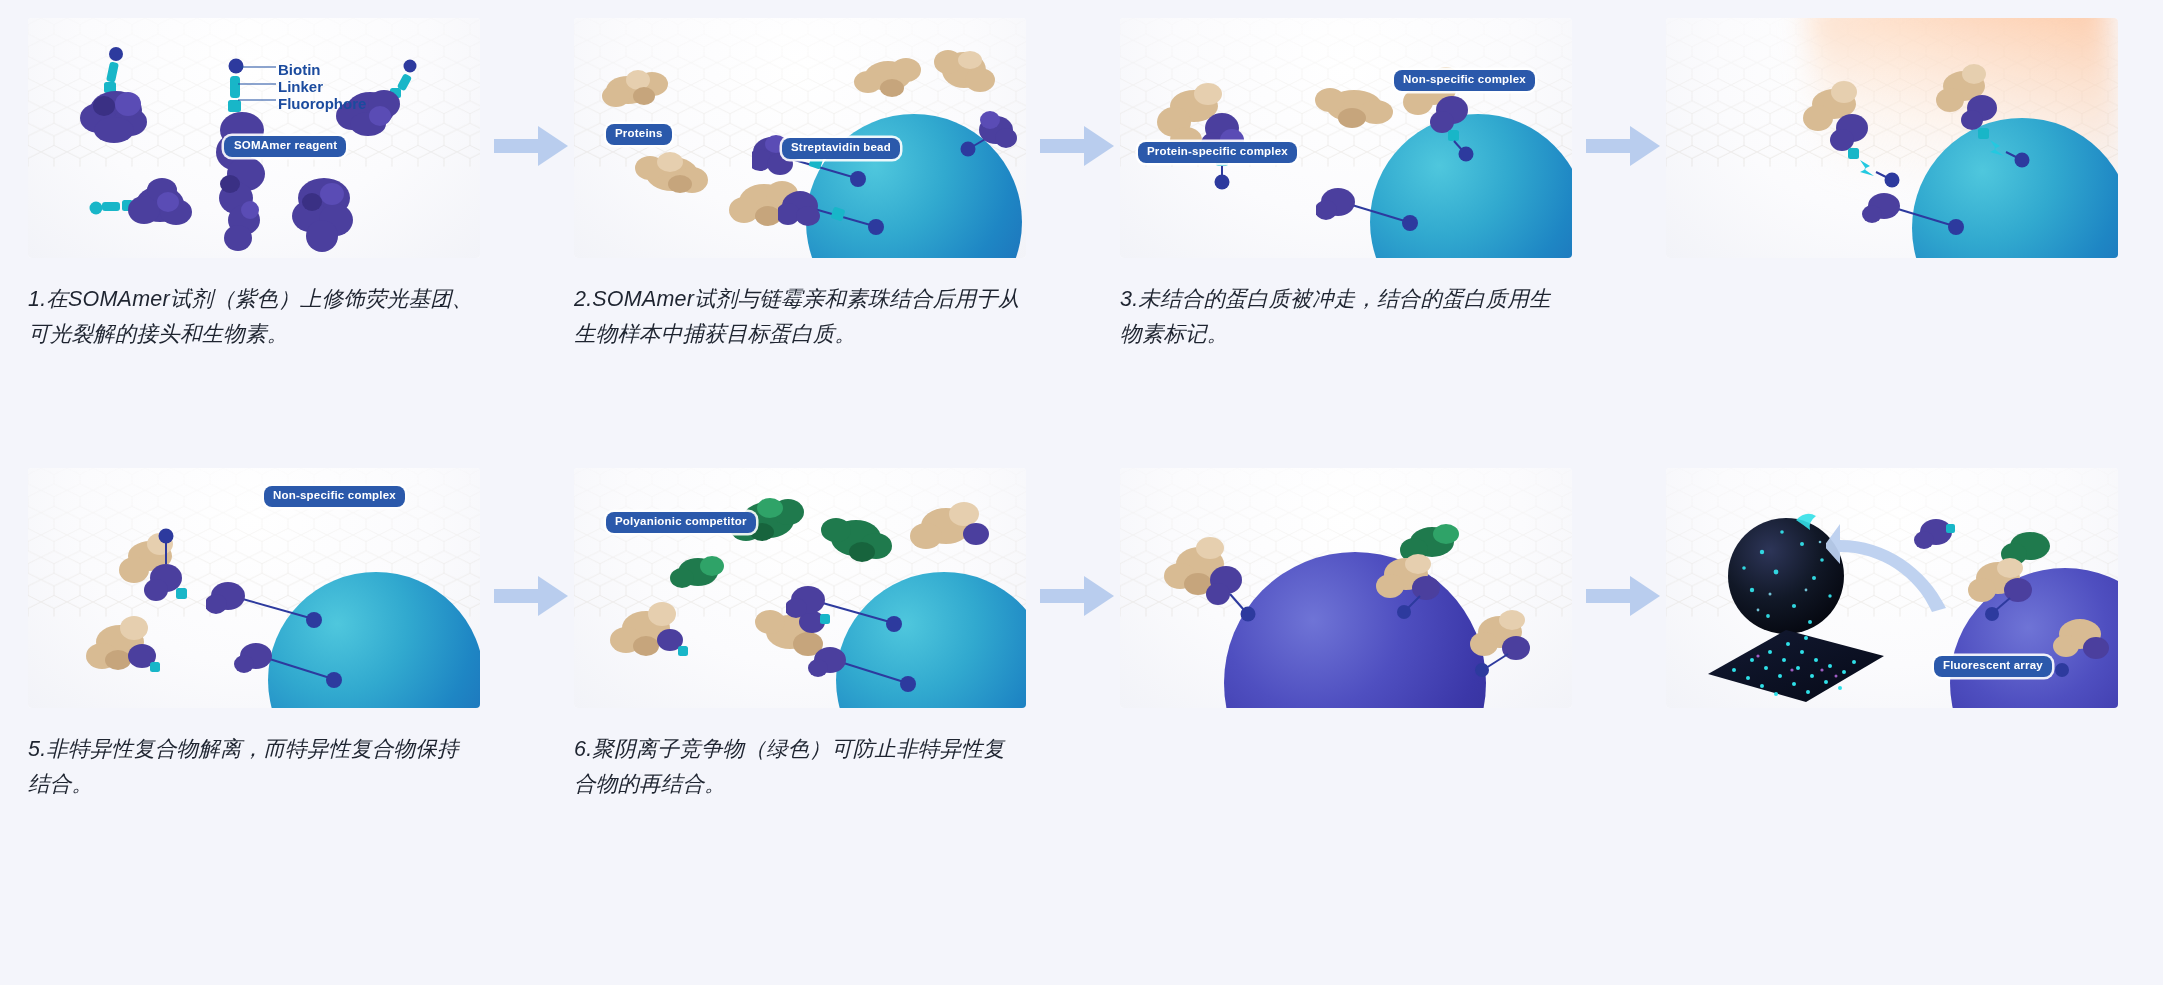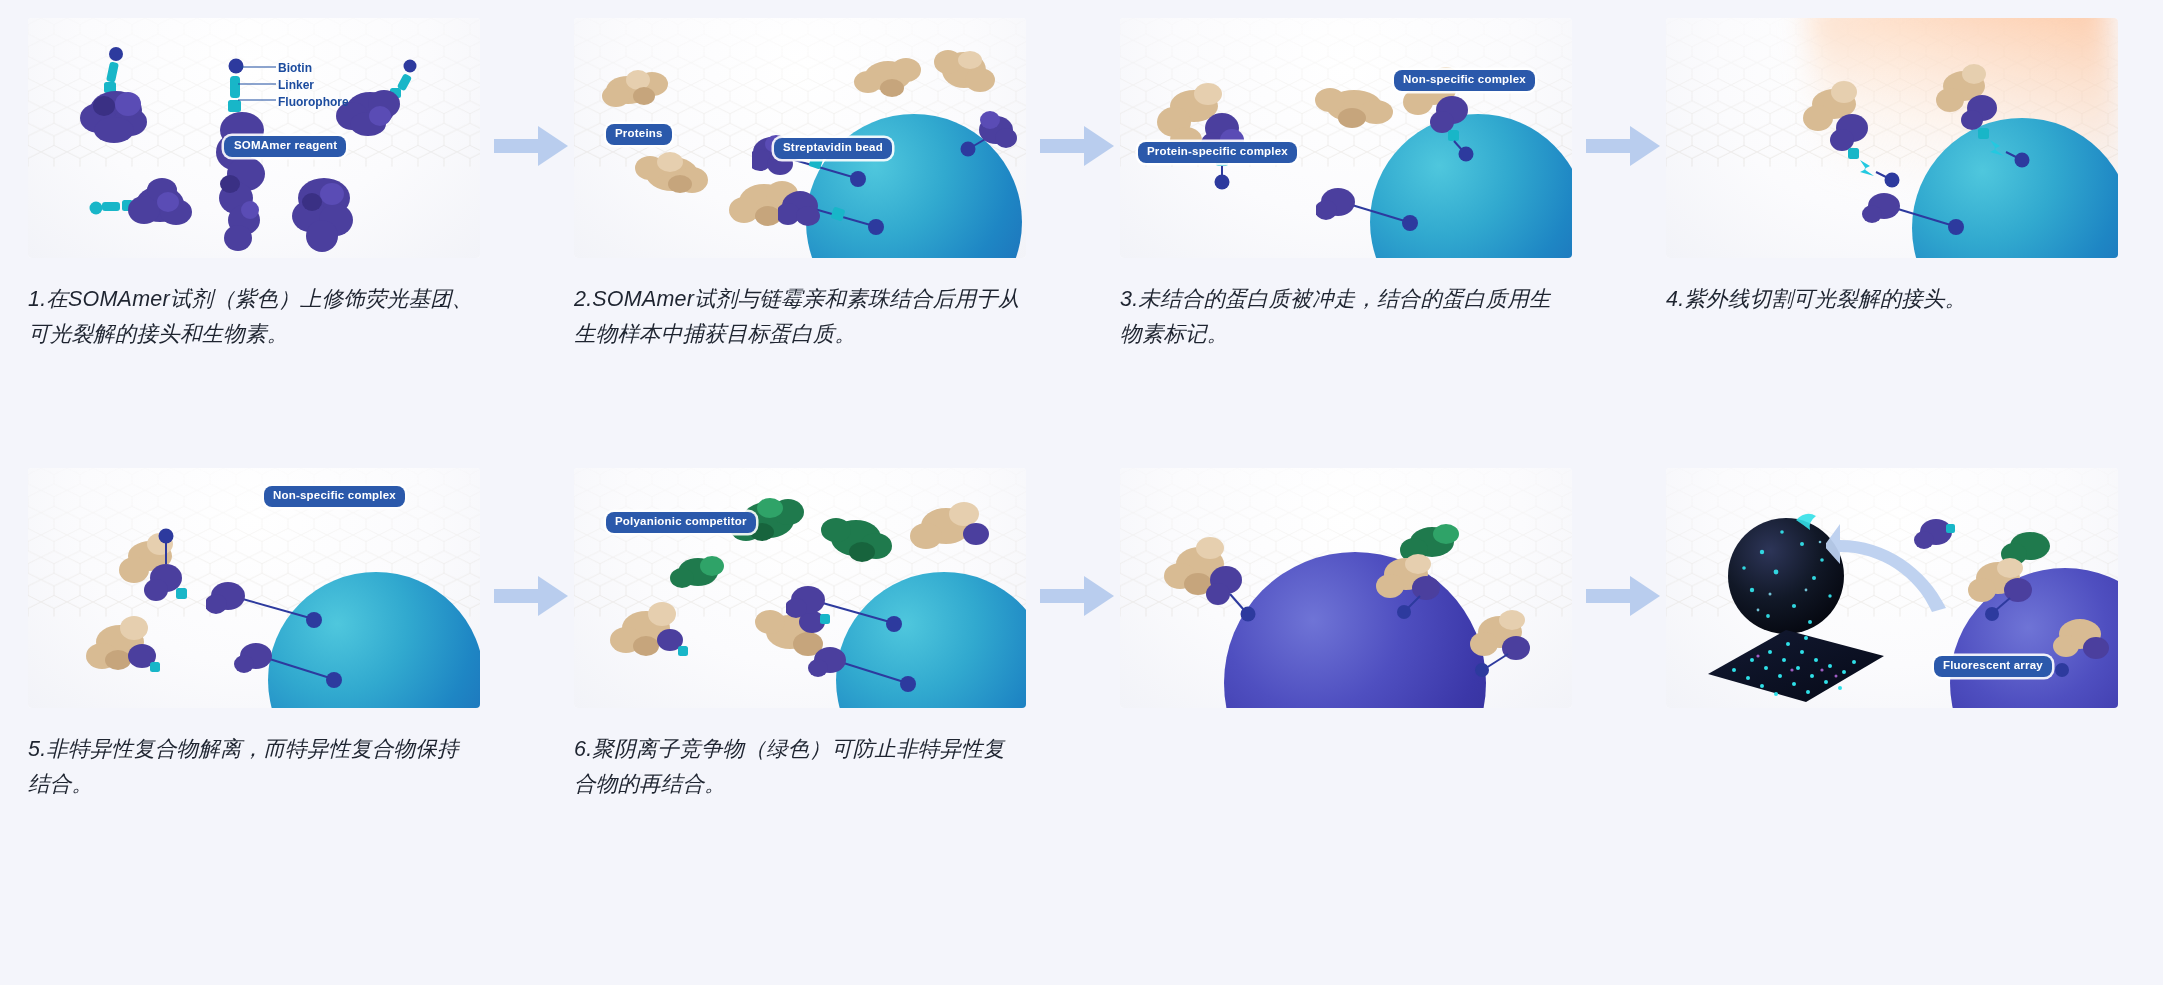--- a/index.html
+++ b/index.html
@@ -88,21 +88,21 @@
     letter-spacing: .2px;
     padding: 4px 9px 5px 9px;
     border-radius: 8px;
     white-space: nowrap;
     box-shadow: 0 0 0 2.5px rgba(255,255,255,.9);
     line-height: 1;
   }
   .tag-plain {
     position: absolute;
     color: #1b4b9e;
-    font-size: 12px;
+    font-size: 15px;
     font-weight: bold;
     white-space: nowrap;
     line-height: 1.35;
   }
 
   
   .bead {
     position: absolute;
     border-radius: 50%;
   }
@@ -335,21 +335,21 @@
             <line x1="40" y1="30" x2="16" y2="44" stroke="#2d3a9e" stroke-width="2"></line>
             <circle cx="14" cy="45" r="7.5" fill="#2d3a9e"></circle>
             <g fill="#4b3f9e">
               <ellipse cx="42" cy="26" rx="17" ry="14"></ellipse>
               <ellipse cx="52" cy="34" rx="11" ry="10"></ellipse>
               <ellipse cx="36" cy="16" rx="10" ry="9" fill="#5a4cb5"></ellipse>
             </g>
           </svg>
 
           <span class="tag" style="left:32px;top:106px;">Proteins</span>
-          <span class="tag" style="left:200px;top:120px;">Streptavidin bead</span>
+          <span class="tag" style="left:208px;top:120px;">Streptavidin bead</span>
         </div>
         <div class="caption">2.SOMAmer试剂与链霉亲和素珠结合后用于从生物样本中捕获目标蛋白质。</div>
       </div>
 
       <svg class="arrow arrow-1" viewBox="0 0 74 40">
         <path d="M0 13 H44 V0 L74 20 L44 40 V27 H0 Z" fill="#b9cdee"></path>
       </svg>
 
       <div class="step step-2">
         <div class="scene">
@@ -489,21 +489,20 @@
 
           <svg class="molecule" style="left:196px;top:166px;" width="110" height="72" viewBox="0 0 110 72">
             <line x1="26" y1="22" x2="92" y2="42" stroke="#2d3a9e" stroke-width="2"></line>
             <circle cx="94" cy="43" r="8" fill="#2d3a9e"></circle>
             <g fill="#4b3f9e">
               <ellipse cx="22" cy="22" rx="16" ry="13"></ellipse>
               <ellipse cx="10" cy="30" rx="10" ry="9"></ellipse>
             </g>
           </svg>
         </div>
-        <div class="caption">4.紫外线切割可光裂解的接头。</div>
       </div>
     </div>
 
     <div class="row row-2">
 
       <div class="step step-0">
         <div class="scene">
           <div class="scene-inner"></div>
           <svg class="mesh" viewBox="0 0 452 150" preserveAspectRatio="none">
             <defs>

